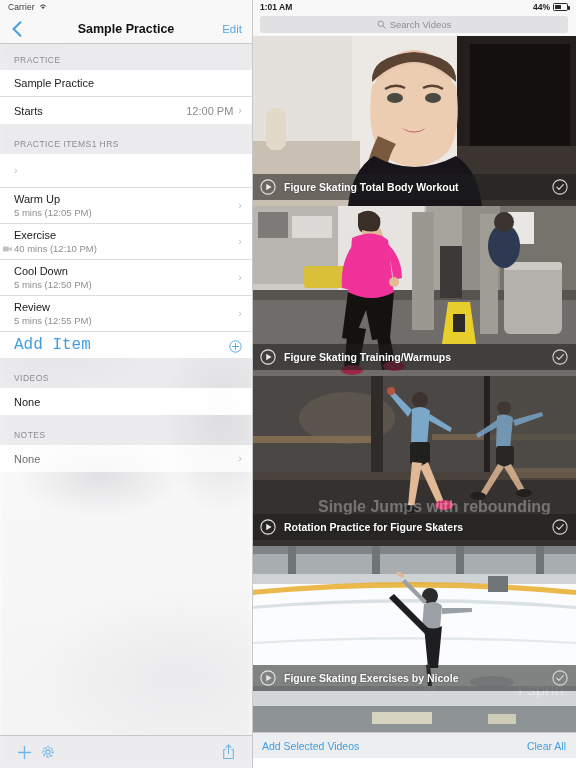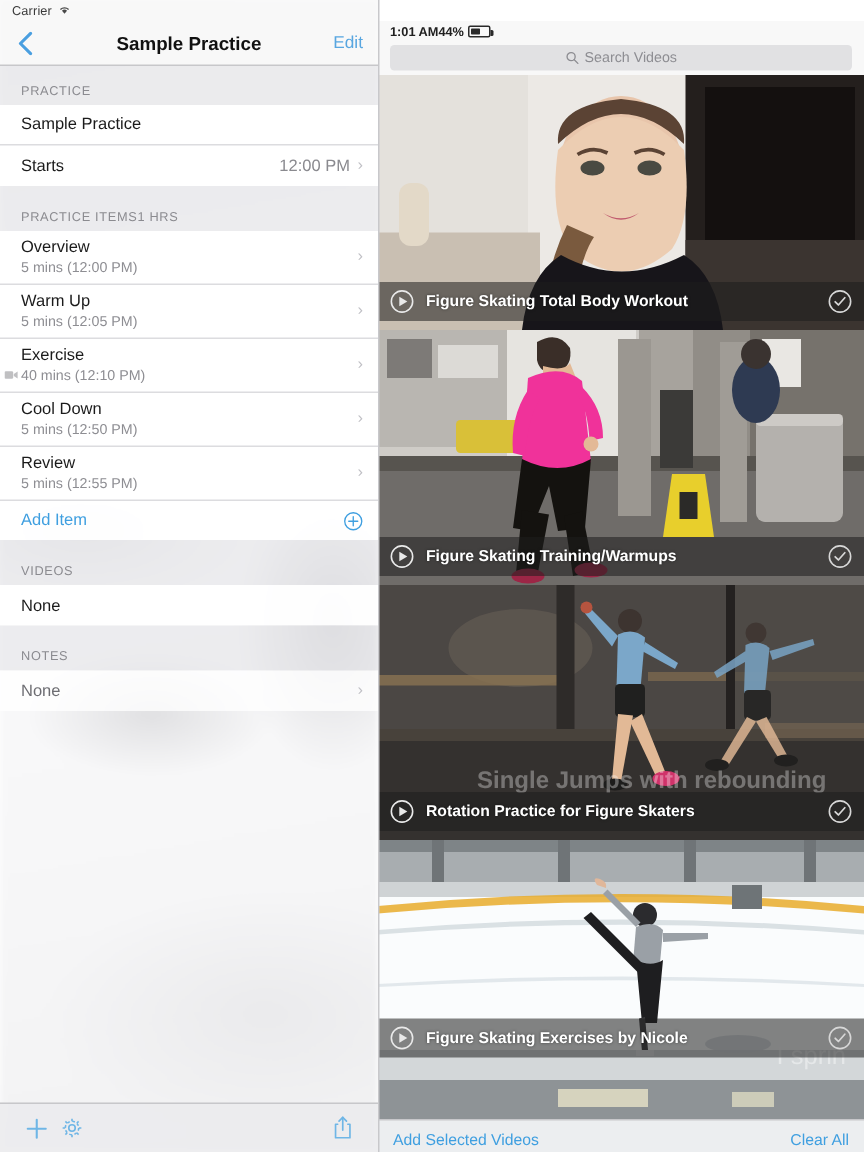--- a/index.html
+++ b/index.html
@@ -80,43 +80,42 @@
   .row-value { font-size:11px; color:#8a8a8f;margin-left:23px; }
   .row-right { display:flex; align-items:center; gap:5px; }
   .row-none { font-size:11px; color:#1b1b1b; }
   .row-none.dim { color:#6d6d72; }
   .chev { color:#c0c0c5; font-size:11px; line-height:1; }
   .item-cam {
     position:absolute; left:3px; top:50%; transform:translateY(-50%);
     width:9px; height:7px; opacity:.55;
   }
   .add-row { min-height:26px; }
-  .add-label { font-size:11px; color:#3f9fe0; }
+  .add-label { font-size:16px; color:#3f9fe0;font-family:Liberation Mono, monospace; }
   .plus-circle { width:13px; height:13px; }
 
   .gap { height:22px; }
   .gap.big { flex:1; }
 
   .toolbar-left {
     height:33px; display:flex; align-items:center; gap:0;
     padding:0 12px;
     background:rgba(236,236,238,.92);
     border-top:.5px solid #c7c7ca;
     position:relative;
   }
   .tb-icon { width:24px; display:flex; align-items:center; justify-content:center; cursor:pointer; }
   .tb-spacer { flex:1; }
 
   
   .rightpane { position:relative; width:324px; height:768px; background:#fff; overflow:hidden; }
   .statusbar-right {
-    height:14px; display:flex; align-items:center; 
+    height:14px; display:flex; align-items:center; justify-content:space-between;
     padding:0 8px; font-size:8.5px; color:#202020; font-weight:bold;
     background:#f8f8f8;
-    margin-top:14px;
   }
   .sb-right { display:flex; align-items:center; gap:3px; }
   .batt { width:15px; height:7.5px; border:1px solid #2a2a2a; border-radius:1.5px; position:relative; }
   .batt:after{ content:""; position:absolute; right:-2.5px; top:2px; width:1.5px; height:3.5px; background:#2a2a2a; border-radius:0 1px 1px 0;}
   .batt-fill { position:absolute; left:1px; top:1px; bottom:1px; background:#2a2a2a; border-radius:.5px; }
 
   .searchwrap { height:22px; background:#f8f8f8; padding:2px 8px 3px 8px; }
   .searchbar {
     height:17px; border-radius:3px; background:#e1e1e3;
     display:flex; align-items:center; justify-content:center; gap:4px;
@@ -205,24 +204,20 @@
           </div>
         </div>
 
         <div class="sec-head tall">
           <span>PRACTICE ITEMS</span>
           <span>1 HRS</span>
         </div>
         <div class="group">
 
           <div class="row two-line">
-            <div class="row-main">
-              <div class="row-title">Overview</div>
-              <div class="row-sub">5 mins (12:00 PM)</div>
-            </div>
             <span class="chev">›</span>
           </div>
 
           <div class="row two-line">
             <div class="row-main">
               <div class="row-title">Warm Up</div>
               <div class="row-sub">5 mins (12:05 PM)</div>
             </div>
             <span class="chev">›</span>
           </div>

